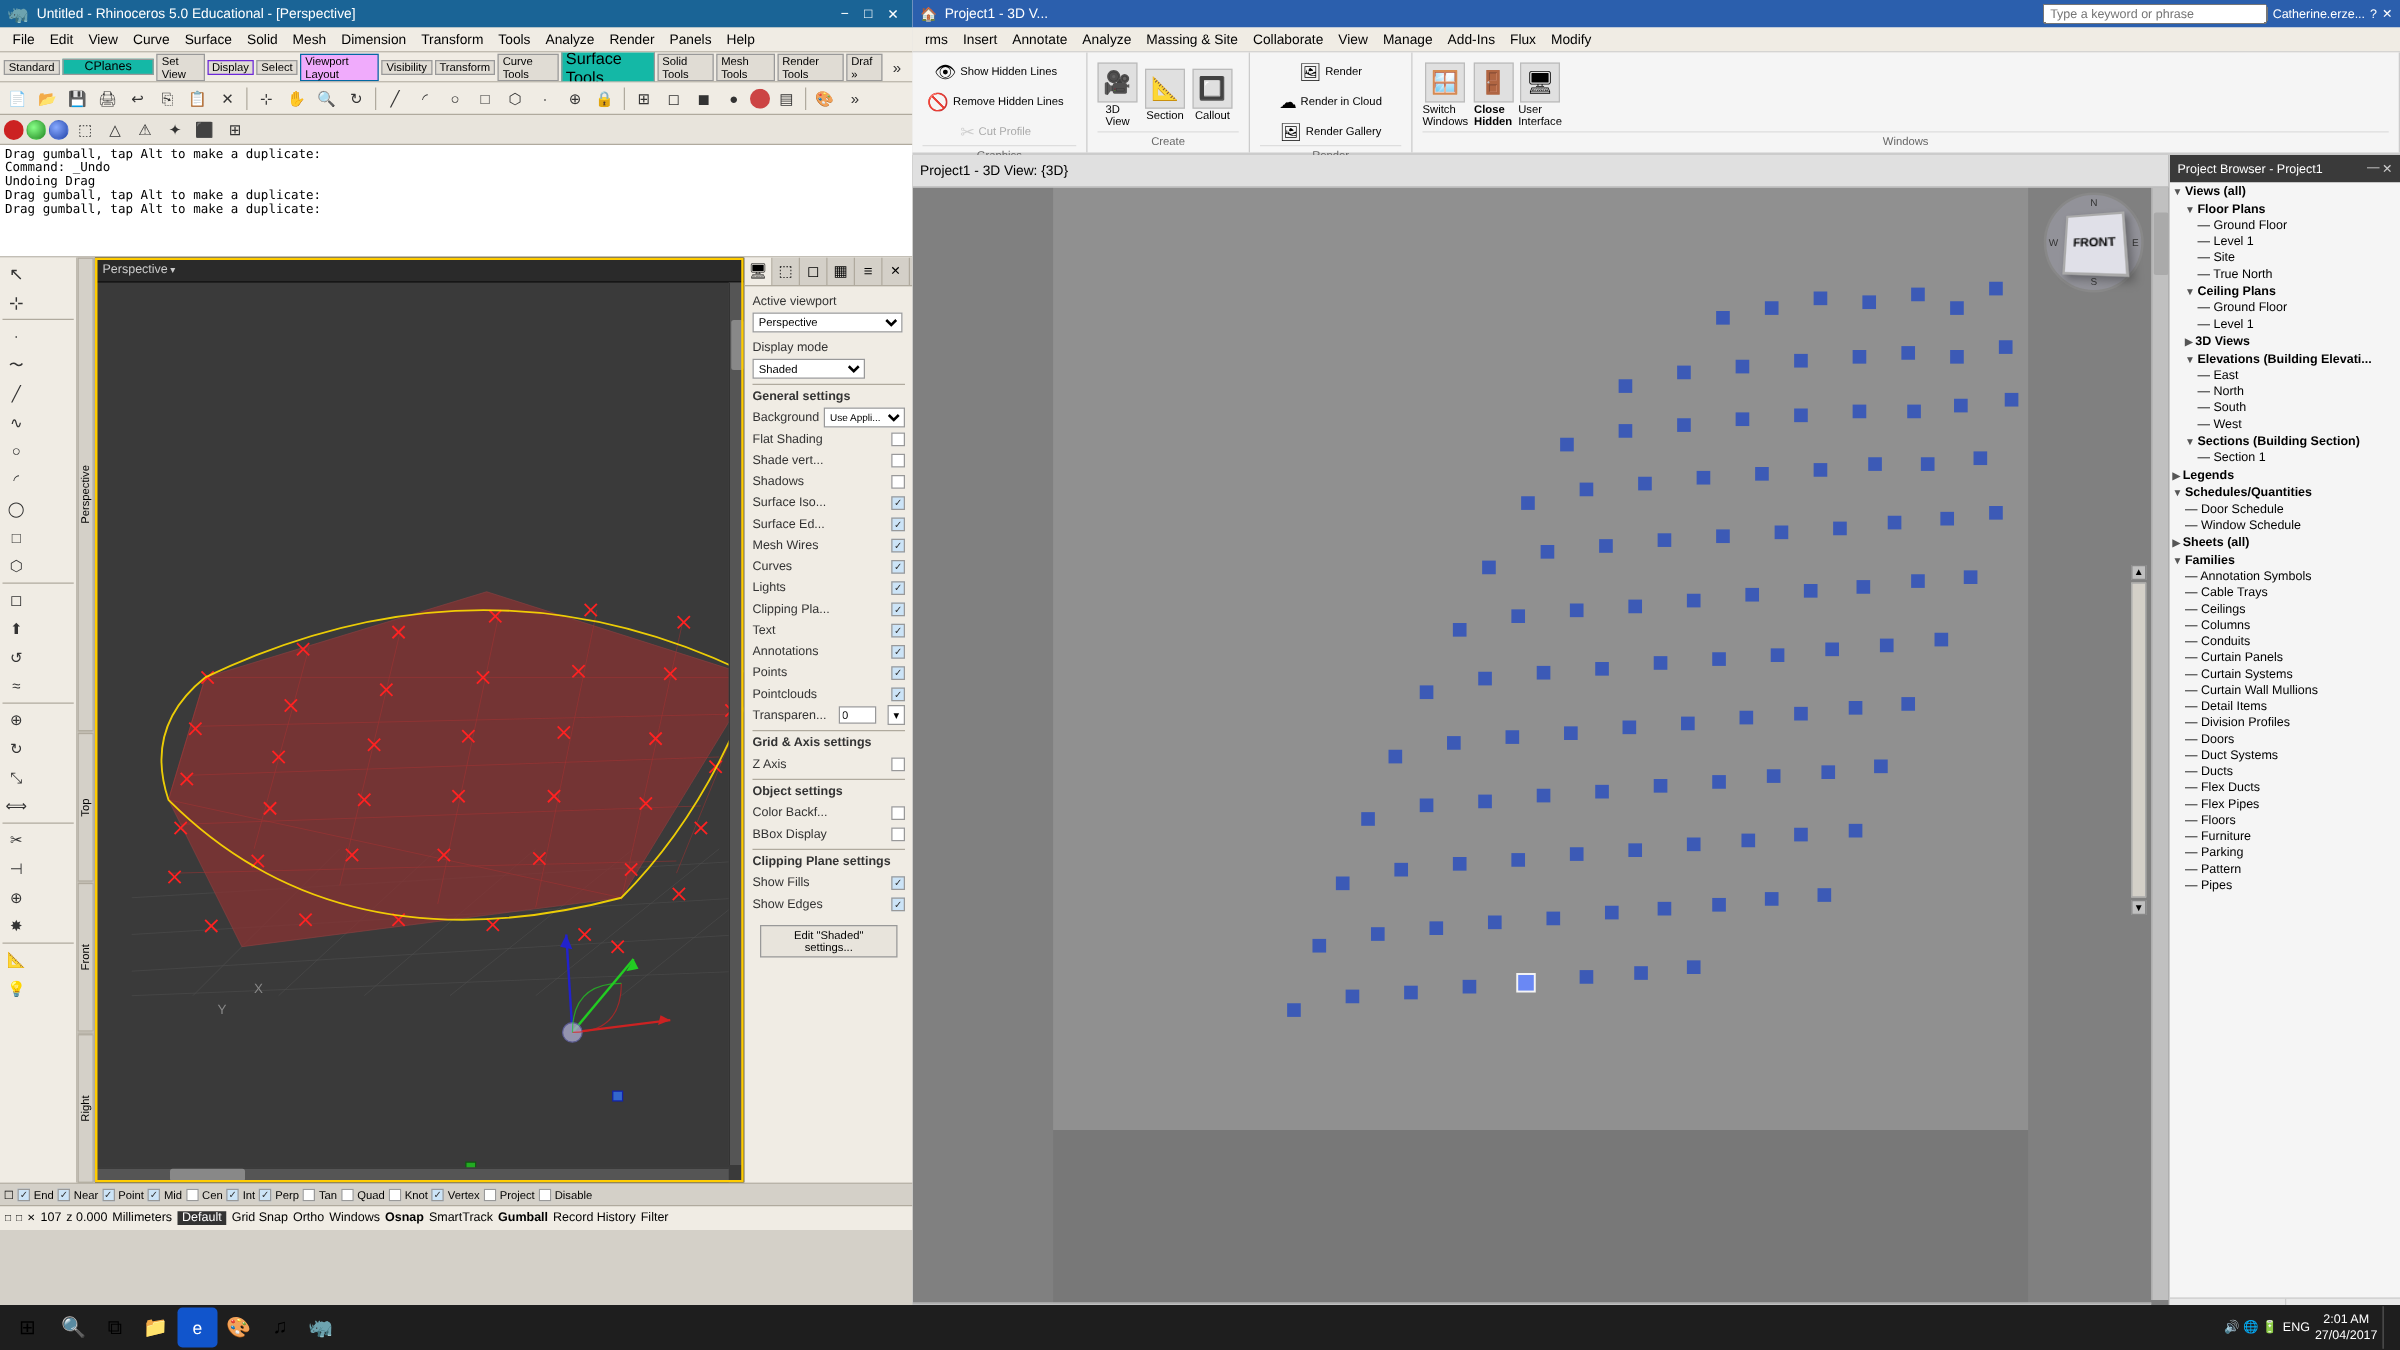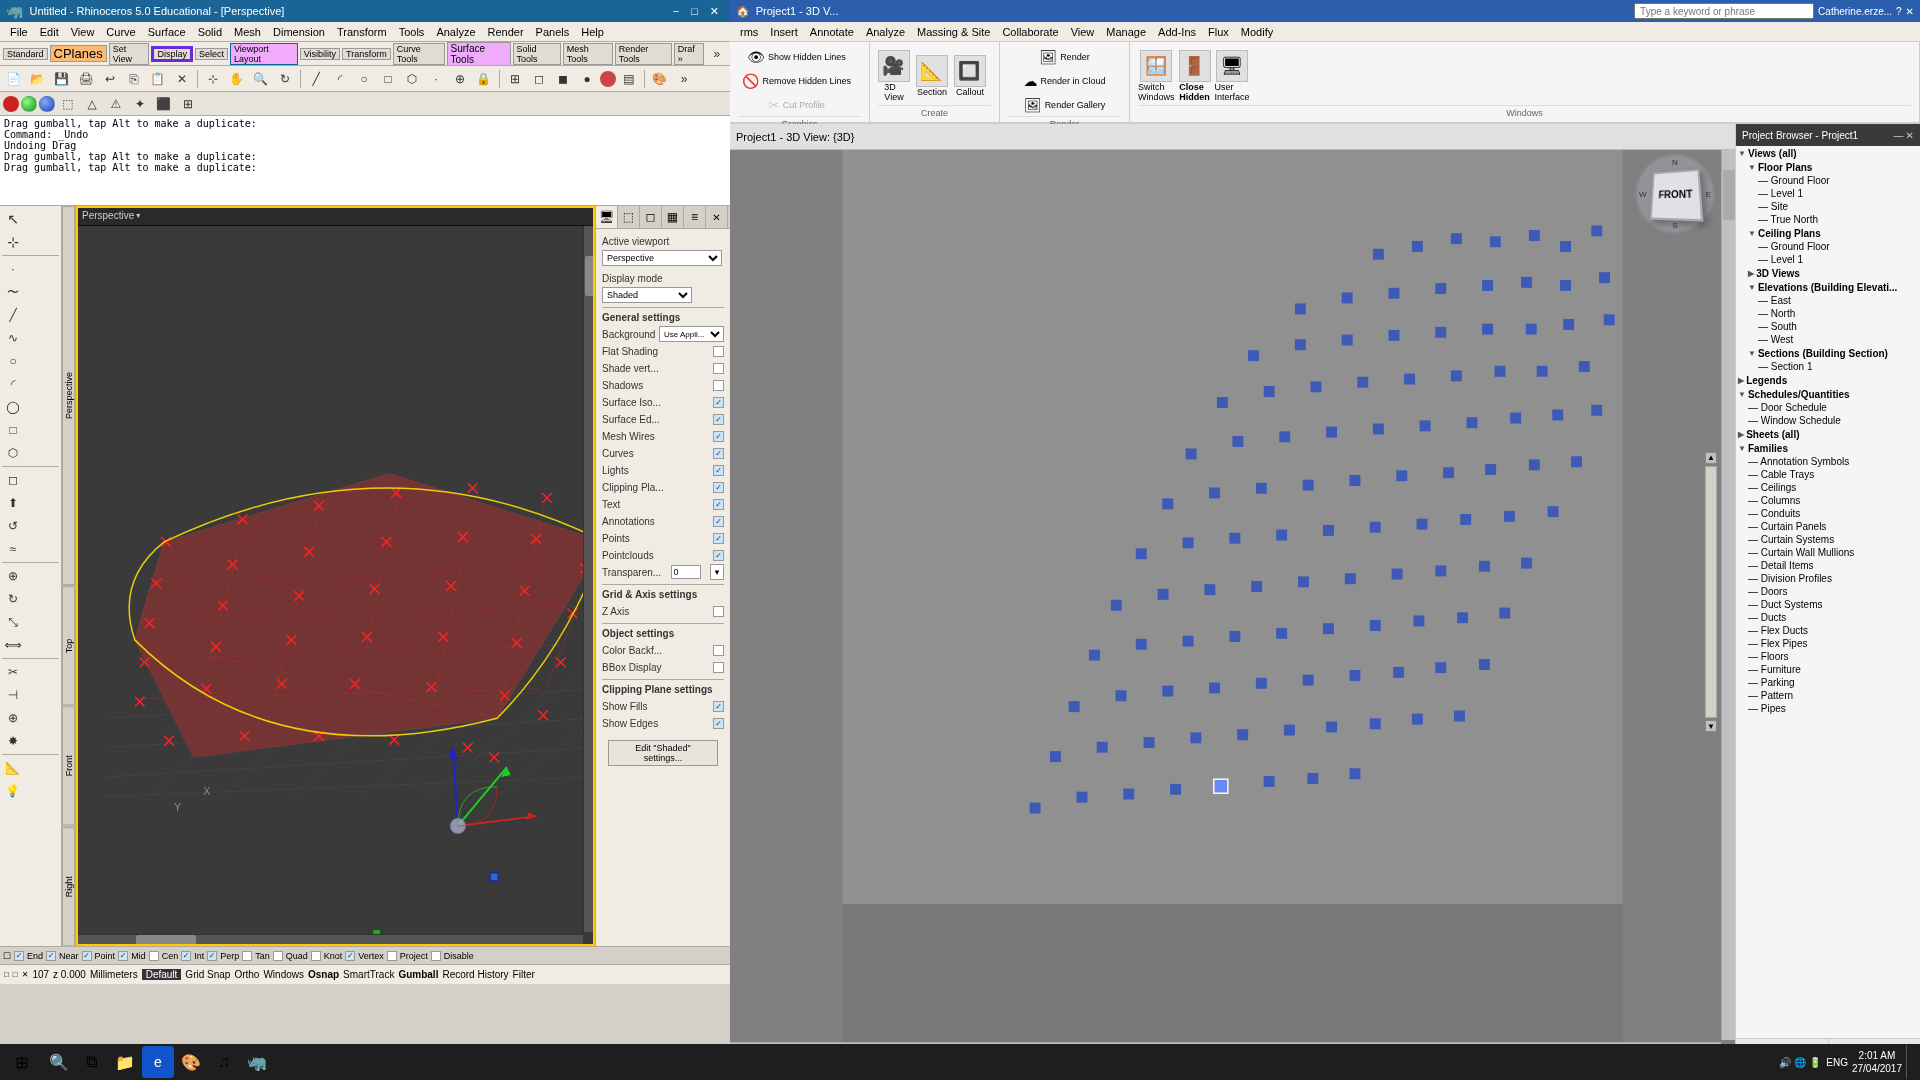--- a/index.html
+++ b/index.html
@@ -274,29 +274,29 @@
       <span class="menu-item">Transform</span>
       <span class="menu-item">Tools</span>
       <span class="menu-item">Analyze</span>
       <span class="menu-item">Render</span>
       <span class="menu-item">Panels</span>
       <span class="menu-item">Help</span>
     </div>
 
     <div class="toolbar" style="height:24px; flex-wrap:nowrap; overflow:hidden;">
       <span style="font-size:9px; padding:0 3px; background:#e0dcd4; border:1px solid #999;">Standard</span>
-      <span style="font-size:13px; padding:0 3px; background:#fdba74; border:1px solid #999;">CPlanes</span>
+      <span style="font-size:10px; padding:0 17px; background:#14b8a6; border:1px solid #999;">CPlanes</span>
       <span style="font-size:9px; padding:0 3px; background:#e0dcd4; border:1px solid #999;">Set View</span>
-      <span style="font-size:9px; padding:0 3px; background:#e0dcd4; border:3px solid #6d28d9;">Display</span>
+      <span style="font-size:9px; padding:0 3px; background:#e0dcd4; border:1px solid #6d28d9;">Display</span>
       <span style="font-size:9px; padding:0 3px; background:#e0dcd4; border:1px solid #999;">Select</span>
       <span style="font-size:9px; padding:0 3px; background:#f0abfc; border:1px solid #0369a1;">Viewport Layout</span>
       <span style="font-size:9px; padding:0 3px; background:#e0dcd4; border:1px solid #999;">Visibility</span>
       <span style="font-size:9px; padding:0 3px; background:#e0dcd4; border:1px solid #999;">Transform</span>
       <span style="font-size:9px; padding:0 3px; background:#e0dcd4; border:1px solid #999;">Curve Tools</span>
-      <span style="font-size:10px; padding:0 3px; background:#f0abfc; border:1px solid #999;">Surface Tools</span>
+      <span style="font-size:13px; padding:0 3px; background:#14b8a6; border:1px solid #999;">Surface Tools</span>
       <span style="font-size:9px; padding:0 3px; background:#e0dcd4; border:1px solid #999;">Solid Tools</span>
       <span style="font-size:9px; padding:0 3px; background:#e0dcd4; border:1px solid #999;">Mesh Tools</span>
       <span style="font-size:9px; padding:0 3px; background:#e0dcd4; border:1px solid #999;">Render Tools</span>
       <span style="font-size:9px; padding:0 3px; background:#e0dcd4; border:1px solid #999;">Draf »</span>
       <span class="tool-btn">»</span>
     </div>
 
     <div class="toolbar" style="height:26px; overflow:hidden;">
       <span class="tool-btn">📄</span>
       <span class="tool-btn">📂</span>

